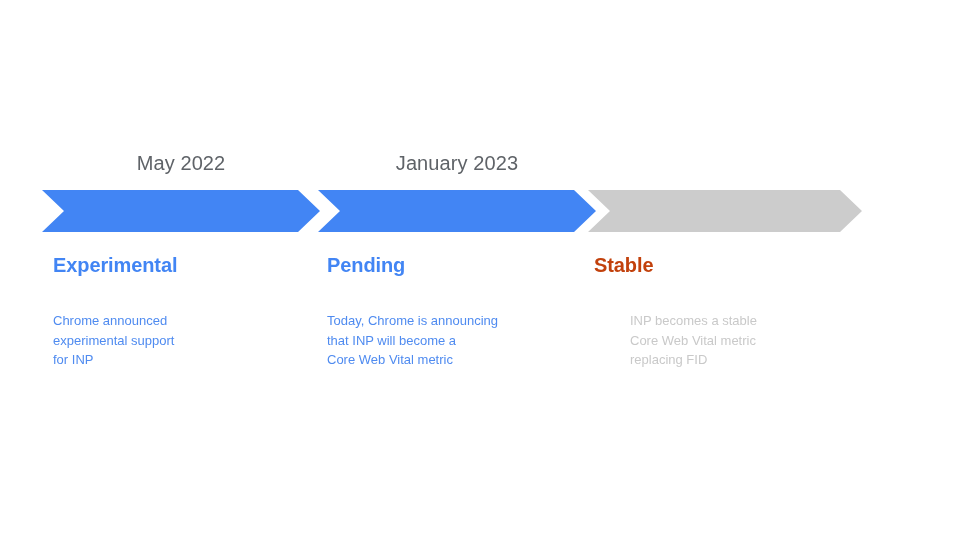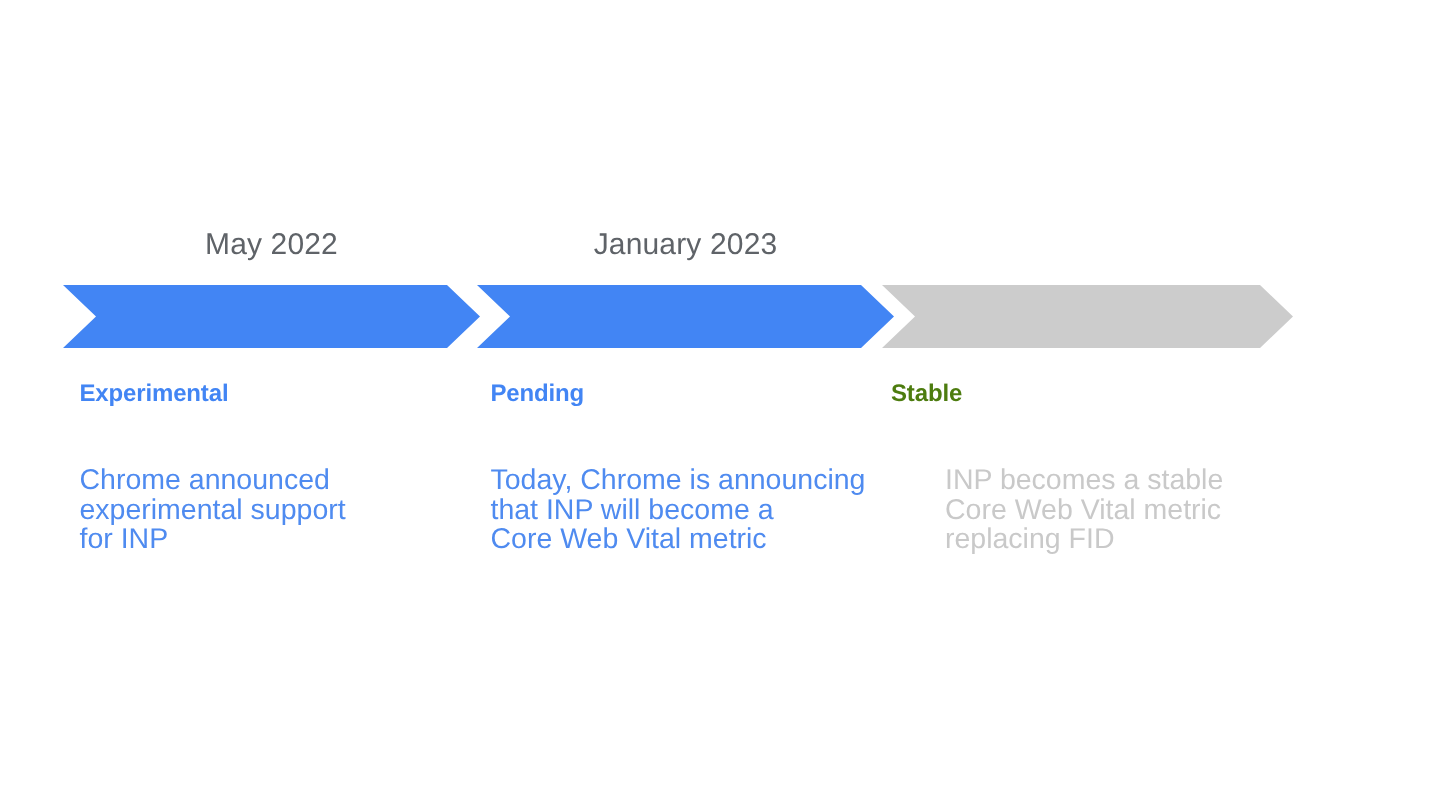--- a/index.html
+++ b/index.html
@@ -44,30 +44,30 @@
     height: 42px;
   }
   .stage-arrow svg {
     display: block;
     width: 100%;
     height: 100%;
   }
   .stage-title {
     position: absolute;
     top: 254px;
-    font-size: 16px;
+    font-size: 20px;
     font-weight: bold;
     letter-spacing: -0.1px;
     color: #4285f4;
     white-space: nowrap;
   }
   .stage-desc {
     position: absolute;
     top: 311px;
-    font-size: 19px;
+    font-size: 13px;
     line-height: 19.5px;
     font-weight: 400;
     color: #4f8bf0;
     white-space: pre-line;
   }
 
   
   #stage-1 { left: 42px;  width: 278px; }
   #stage-1 .stage-arrow { left: 0; width: 278px; }
   #stage-1 .stage-title { left: 11px; }
@@ -79,21 +79,21 @@
   #stage-2 .stage-title { left: 9px; }
   #stage-2 .stage-desc  { left: 9px; }
 
   
   #stage-3 { left: 588px; width: 274px; }
   #stage-3 .stage-arrow { left: 0; width: 274px; }
   #stage-3 .stage-title { left: 6px; }
   #stage-3 .stage-desc  { left: 6px; margin-left: 36px; }
 
   #stage-3 .stage-date  { color: #c9c9c9; }
-  #stage-3 .stage-title { color: #4d7c0f; }
+  #stage-3 .stage-title { color: #c2410c; }
   #stage-3 .stage-desc  { color: #c9c9c9; }
 </style>
 </head>
 <body>
 
 <div class="timeline">
 
   <div class="stage" id="stage-1">
     <div class="stage-date">May 2022</div>
     <div class="stage-arrow">

